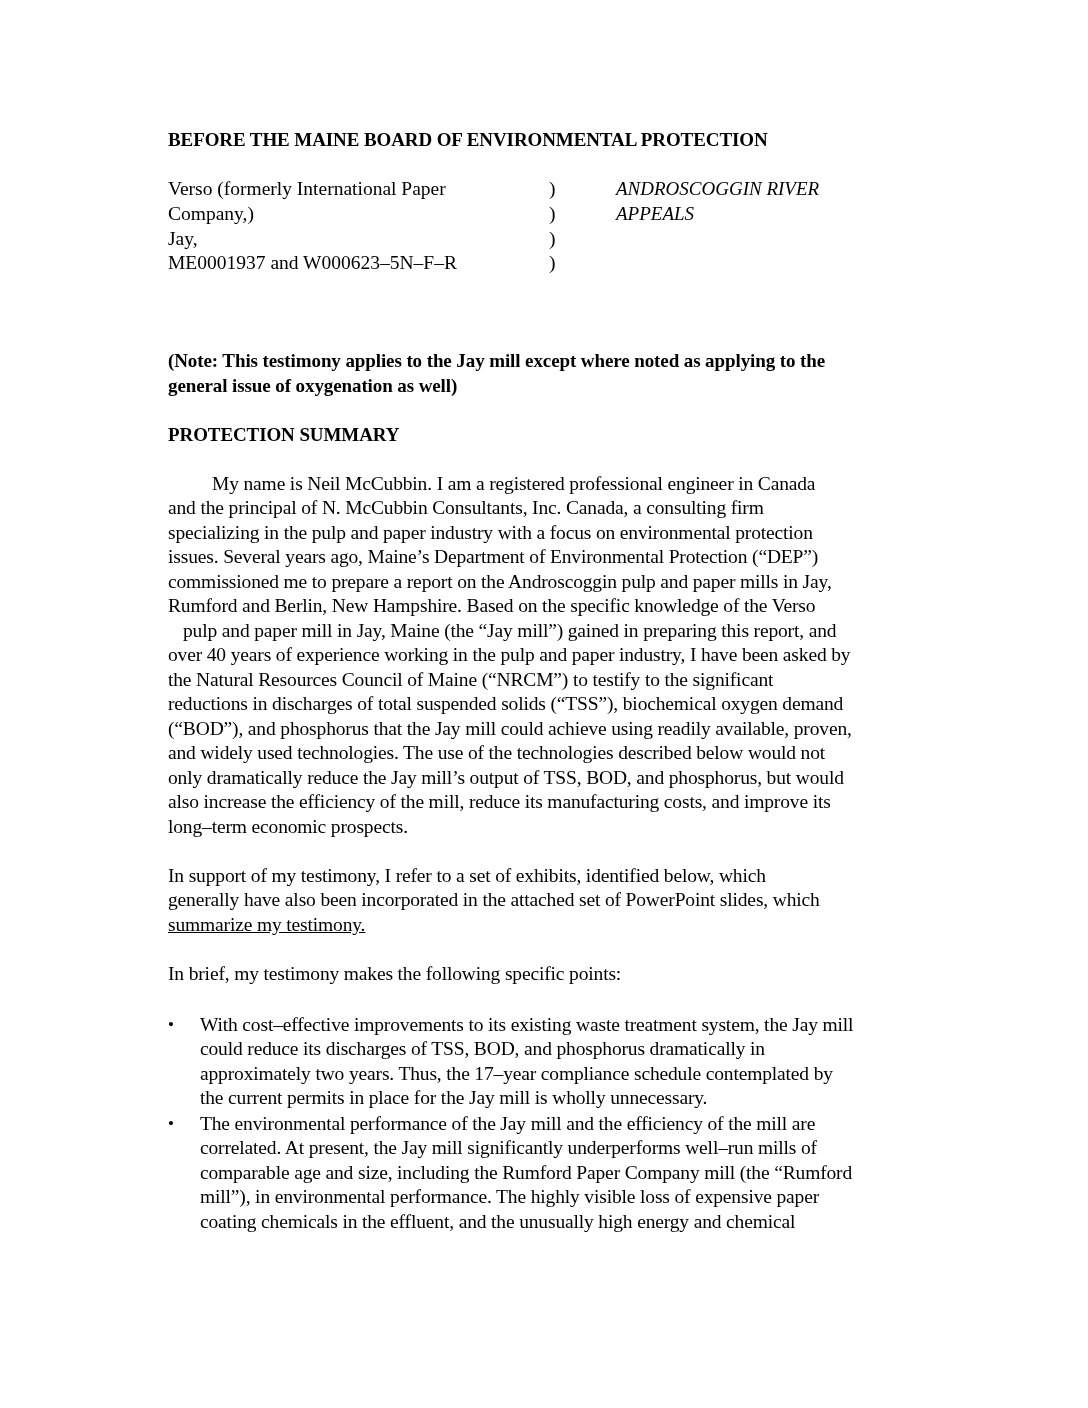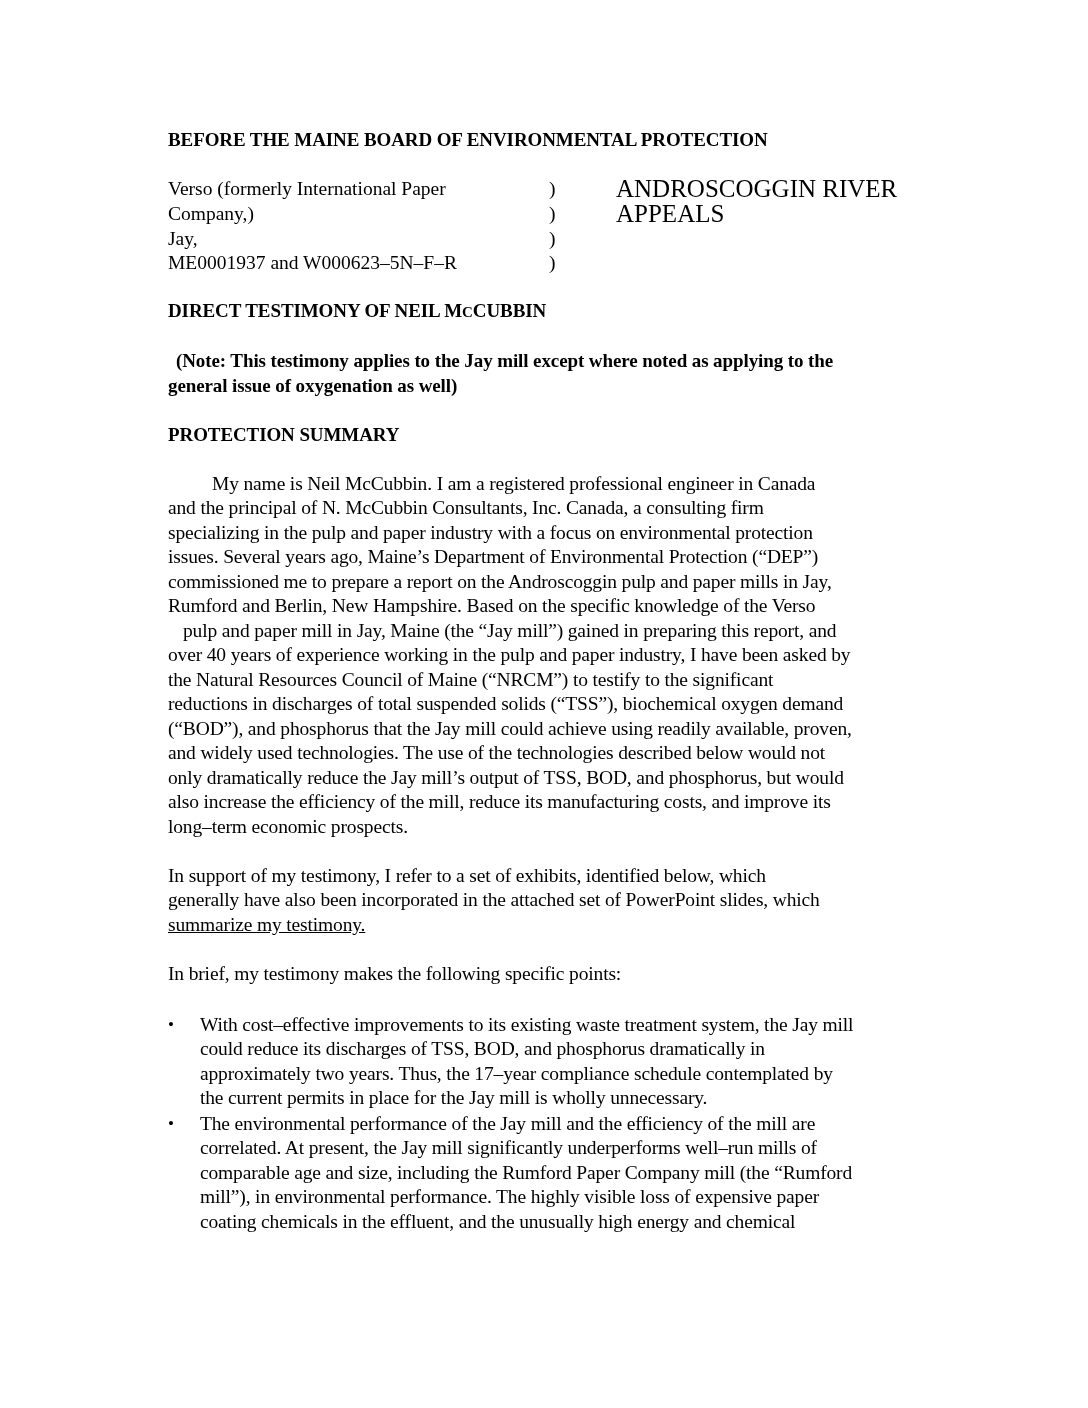--- a/index.html
+++ b/index.html
@@ -46,23 +46,24 @@
     }
     .caption-paren {
       position: absolute;
       left: 541px;
       font-size: 19.5px;
       line-height: 24.5px;
     }
     .caption-right {
       position: absolute;
       left: 608px;
-      font-size: 25px;
+      font-size: 19px;
       line-height: 24.5px;
       white-space: nowrap;
+      font-style: italic;
     }
     .smallcap { font-size: 15px; }
     .bullet {
       position: absolute;
       left: 160px;
       font-size: 17px;
       line-height: 24.5px;
     }
     .bullet-line {
       position: absolute;
@@ -88,24 +89,23 @@
 
     <div class="caption-paren" style="top:177px;">)</div>
     <div class="caption-paren" style="top:202px;">)</div>
     <div class="caption-paren" style="top:227px;">)</div>
     <div class="caption-paren" style="top:251px;">)</div>
 
     <div class="caption-right" style="top:177px;">ANDROSCOGGIN RIVER</div>
     <div class="caption-right" style="top:202px;">APPEALS</div>
   </div>
 
-  <div class="heading" style="top:300px;"><span>DIRECT TESTIMONY OF NEIL M</span><span class="smallcap">C</span><span>CUBBIN</span></div>
 
   <div>
-    <div class="heading" style="top:350px;margin-left:8px;">(Note: This testimony applies to the Jay mill except where noted as applying to the</div>
+    <div class="heading" style="top:350px;">(Note: This testimony applies to the Jay mill except where noted as applying to the</div>
     <div class="heading" style="top:375px;">general issue of oxygenation as well)</div>
   </div>
 
   <div class="heading" style="top:424px;">PROTECTION SUMMARY</div>
 
   <div>
     <div class="line" style="top:472px;margin-left:44px;">My name is Neil McCubbin. I am a registered professional engineer in Canada</div>
     <div class="line" style="top:496px;">and the principal of N. McCubbin Consultants, Inc. Canada, a consulting firm</div>
     <div class="line" style="top:521px;">specializing in the pulp and paper industry with a focus on environmental protection</div>
     <div class="line" style="top:545px;">issues. Several years ago, Maine’s Department of Environmental Protection (“DEP”)</div>

